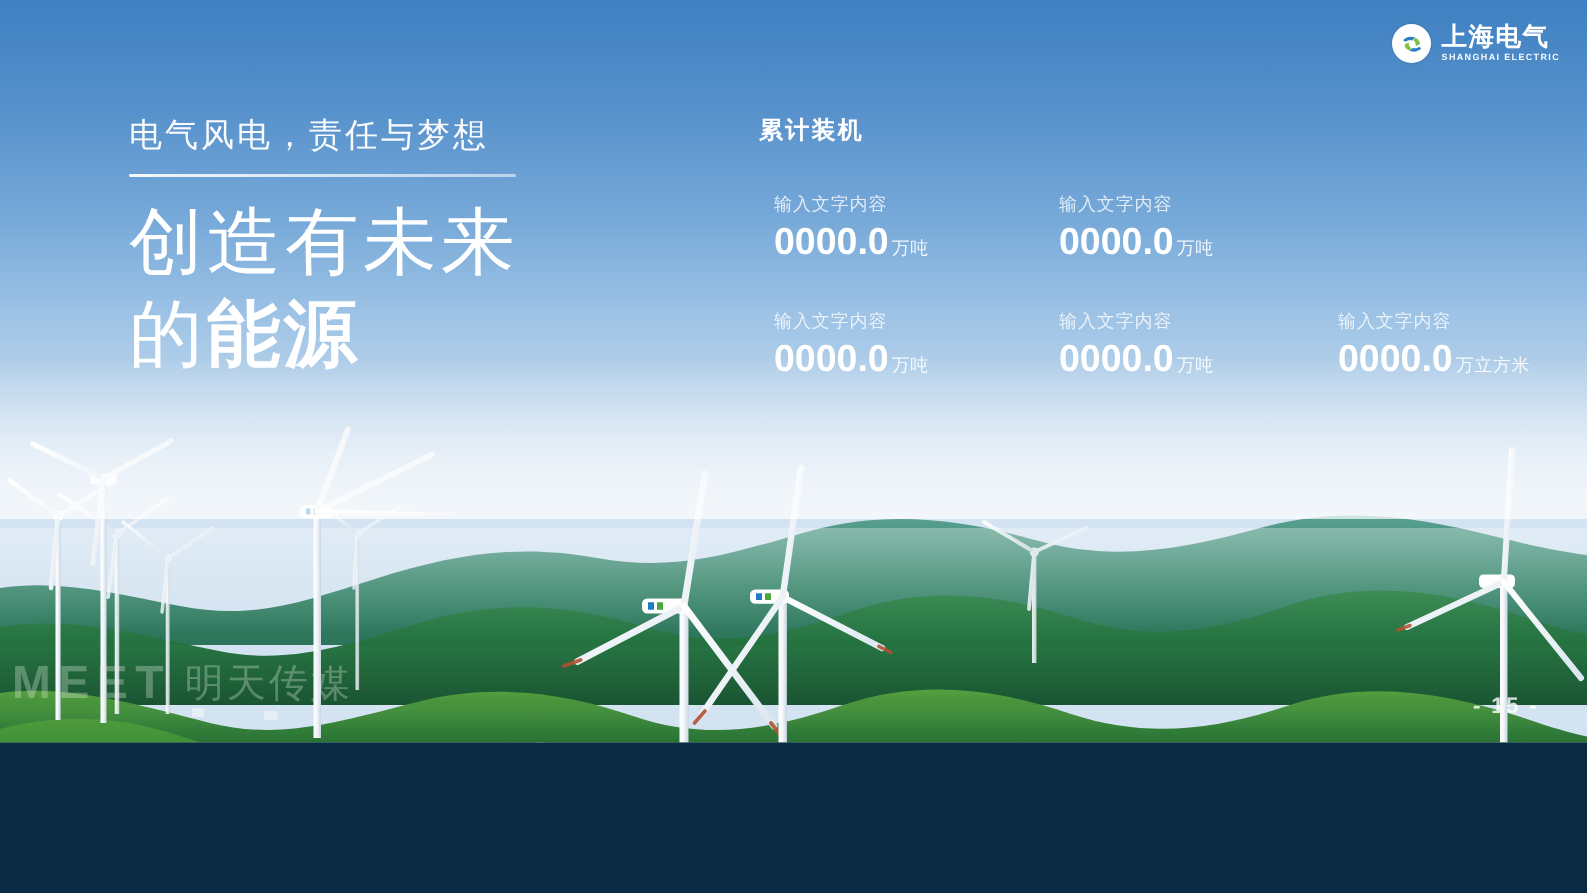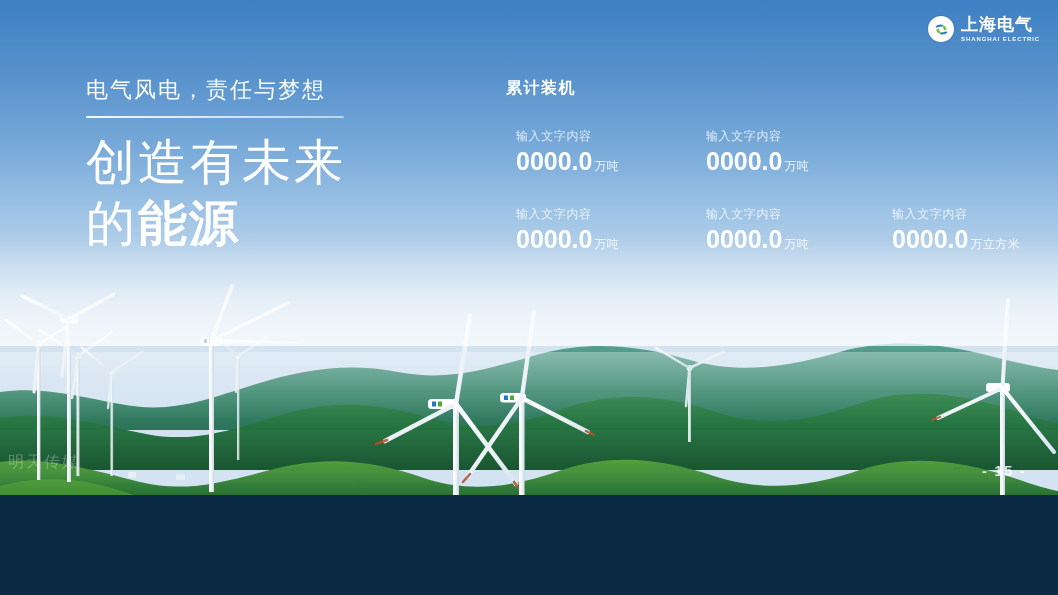--- a/index.html
+++ b/index.html
@@ -106,21 +106,21 @@
   
   .watermark{
     position:absolute;left:8px;bottom:22px;
     display:flex;align-items:center;gap:9px;
     opacity:.30;pointer-events:none;
   }
   .wm-en{
     font-size:31px;font-weight:700;color:#eaf3ea;letter-spacing:5px;
   }
   .wm-cn{
-    font-size:16px;font-weight:400;color:#eaf3ea;letter-spacing:2px;font-family:Liberation Mono, monospace;
+    font-size:26px;font-weight:400;color:#eaf3ea;letter-spacing:2px;font-family:Liberation Mono, monospace;
   }
   .pageno{
     position:absolute;right:32px;bottom:16px;
     font-size:15px;color:rgba(255,255,255,.82);letter-spacing:1.5px;font-weight:bold;
   }
 </style>
 </head>
 <body>
 
 <div class="slide">
@@ -385,18 +385,19 @@
         </div>
         <div class="stat" style="left:386px;">
           <div class="stat-title">输入文字内容</div>
           <div class="stat-num"><span>0000.0</span><span class="stat-unit">万立方米</span></div>
         </div>
       </div>
     </div>
   </div>
 
   <div class="watermark">
+    <div class="wm-en">MEET</div>
     <div class="wm-cn">明天传媒</div>
   </div>
 
   <div class="pageno">- 15 -</div>
 
 </div>
 
 </body></html>

